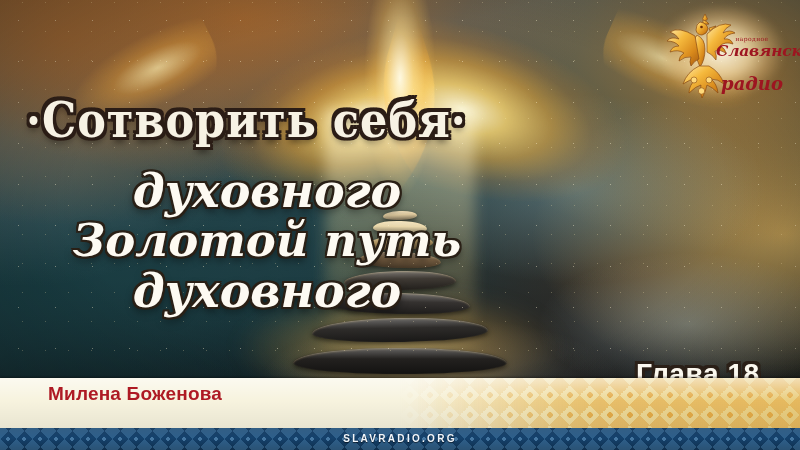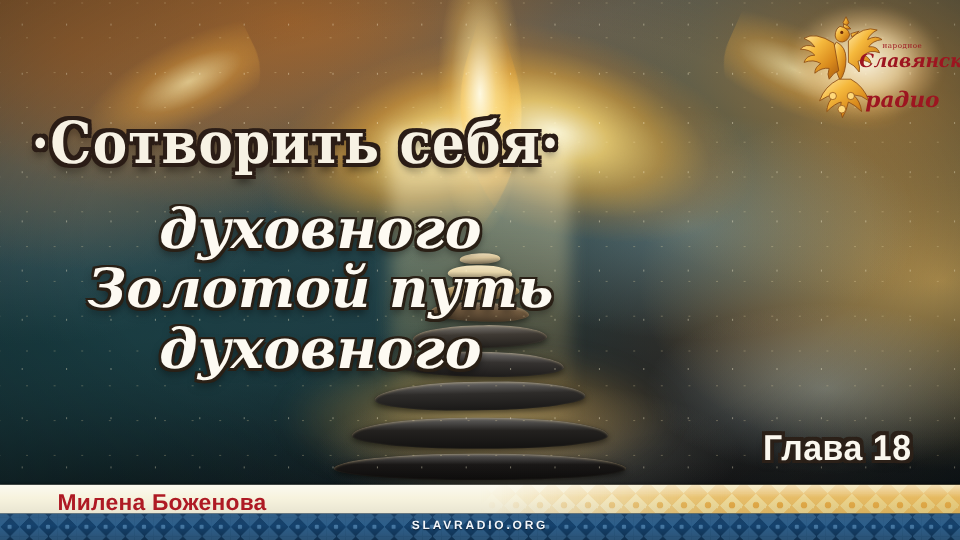--- a/index.html
+++ b/index.html
@@ -167,21 +167,21 @@
                  color:#9d1520;line-height:1;}
   #logo .lg-sm{font-family:"DejaVu Serif",serif;font-size:6px;letter-spacing:.4px;
                display:block;margin-bottom:1px;}
   #logo .lg-big{font-family:"DejaVu Serif",serif;font-style:italic;font-weight:700;
                 font-size:15.5px;display:block;letter-spacing:-.2px;}
   #logo .lg-mid{font-family:"DejaVu Serif",serif;font-style:italic;font-weight:700;
                 font-size:18px;display:block;margin-top:16px;}
 
   
   #author-band{
-    position:absolute;left:0;right:0;bottom:22px;height:24px;
+    position:absolute;left:0;right:0;bottom:22px;height:50px;
     background:
       linear-gradient(to right,
         #f7f3de 0%, #f7f3de 52%, #f4e9c2 62%, #eedb9c 72%, #e9cd7e 100%);
     box-shadow:0 -1px 2px rgba(0,0,0,.35);
     overflow:hidden;
   }
   #author-band .pattern{
     position:absolute;inset:0;
     background-image:
       radial-gradient(circle at 50% 50%, rgba(226,168,68,.95) 2.6px, transparent 3px),

